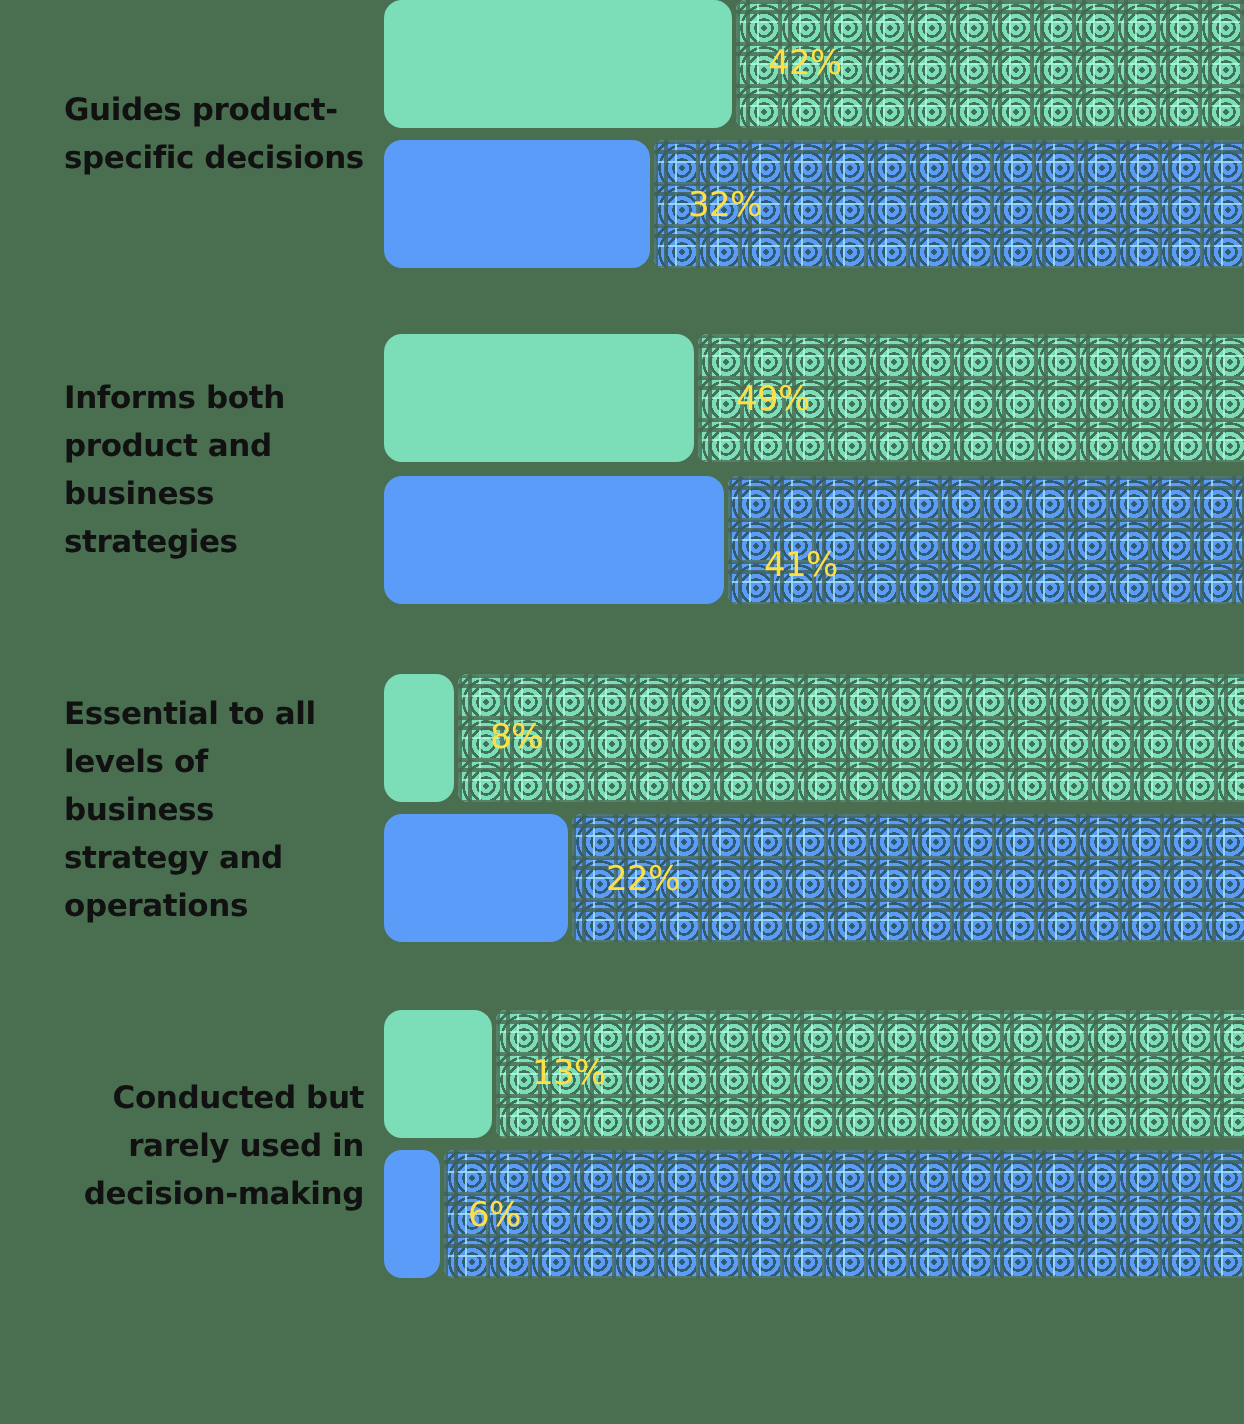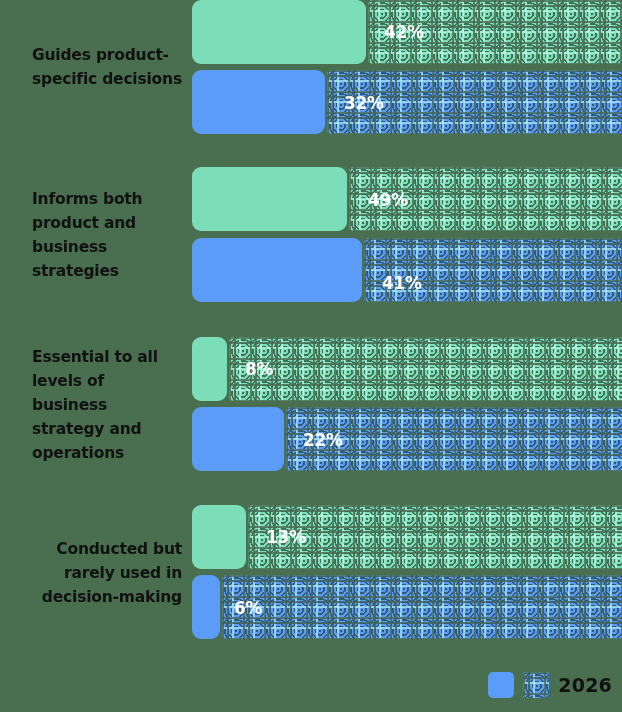--- a/index.html
+++ b/index.html
@@ -116,24 +116,24 @@
         rgba(0,0,0,0) 1px, rgba(0,0,0,0) 10.5px),
       repeating-radial-gradient(circle at 14px 14px,
         rgba(40,80,90,0.85) 0px, rgba(40,80,90,0.85) 1.3px,
         rgba(0,0,0,0) 1.4px, rgba(0,0,0,0) 3.5px);
     background-size: 21px 21px, 21px 21px, 21px 21px, 21px 21px, 21px 21px;
   }
 
   
   .value-label {
     position: absolute;
-    color: #ffffff;
+    color: #fde047;
     font-family: "DejaVu Sans", sans-serif;
     font-size: 17px;
-    font-weight: 700;
+    font-weight: 400;
     letter-spacing: -0.3px;
     z-index: 6;
     transform: translateY(-50%);
     white-space: nowrap;
   }
 
   
   #legend {
     position: absolute;
     left: 0;
@@ -219,20 +219,15 @@
       <div class="value-label" style="left: 303px; top: 440px;">22%</div>
       <div class="bar-pattern pattern-green" style="top: 505px; height: 64px; left: 248px;"></div>
       <div class="bar-solid" style="top: 505px; height: 64px; width: 54px; background: rgb(124, 222, 184);"></div>
       <div class="value-label" style="left: 266px; top: 537px;">13%</div>
       <div class="bar-pattern pattern-blue" style="top: 575px; height: 64px; left: 222px;"></div>
       <div class="bar-solid" style="top: 575px; height: 64px; width: 28px; background: rgb(91, 156, 248);"></div>
       <div class="value-label" style="left: 234px; top: 608px;">6%</div>
     </div>
 
   <div id="legend">
-      <div class="legend-item">
-        <span class="legend-solid" style="background: rgb(91, 156, 248);"></span>
-        <span class="legend-pattern pattern-blue"></span>
-        <span class="legend-text">2026</span>
-      </div>
     </div>
 
 </div>
 
 </body></html>

